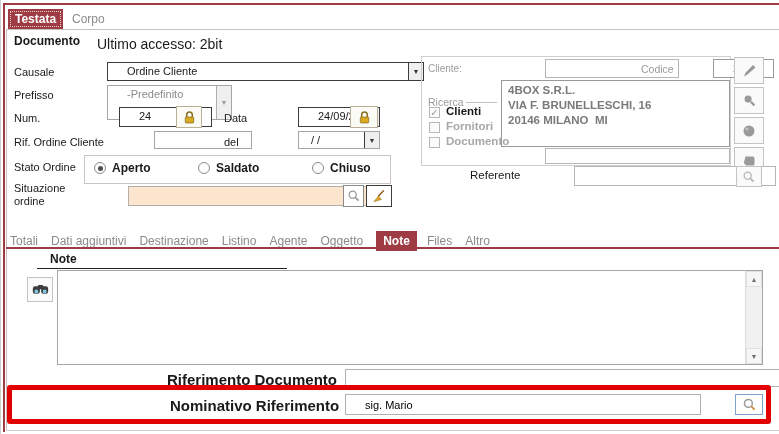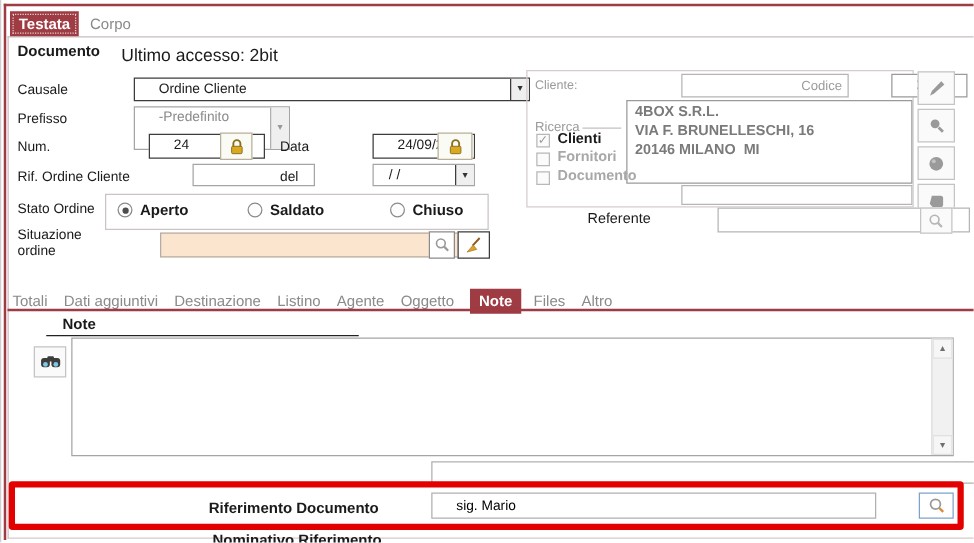--- a/index.html
+++ b/index.html
@@ -61,21 +61,21 @@
 
   .note-title { left:37px; top:252px; width:250px; border-bottom:1.5px solid #222;
     font-weight:bold; font-size:12px; padding:0 0 2px 13px; }
 
   .scrollbar { position:absolute; right:0; top:0; bottom:0; width:17px; background:#f1f1f1;
     border-left:1px solid #dcdcdc; }
   .sb-btn { position:absolute; left:0; width:16px; height:16px; background:#f6f6f6;
     border:1px solid #e0e0e0; color:#707070; font-size:7px; display:flex; align-items:center;
     justify-content:center; }
 
-  .bold-lbl { font-weight:bold; font-size:12px;margin-top:28px; }
+  .bold-lbl { font-weight:bold; font-size:15px; }
 
   .red-annotation { left:7px; top:385px; width:764px; height:39px; border:5px solid #e30000;
     border-radius:3px; z-index:30; pointer-events:none; }
 
   svg { display:block; }
 </style>
 </head>
 <body>
 
 <div id="app">

